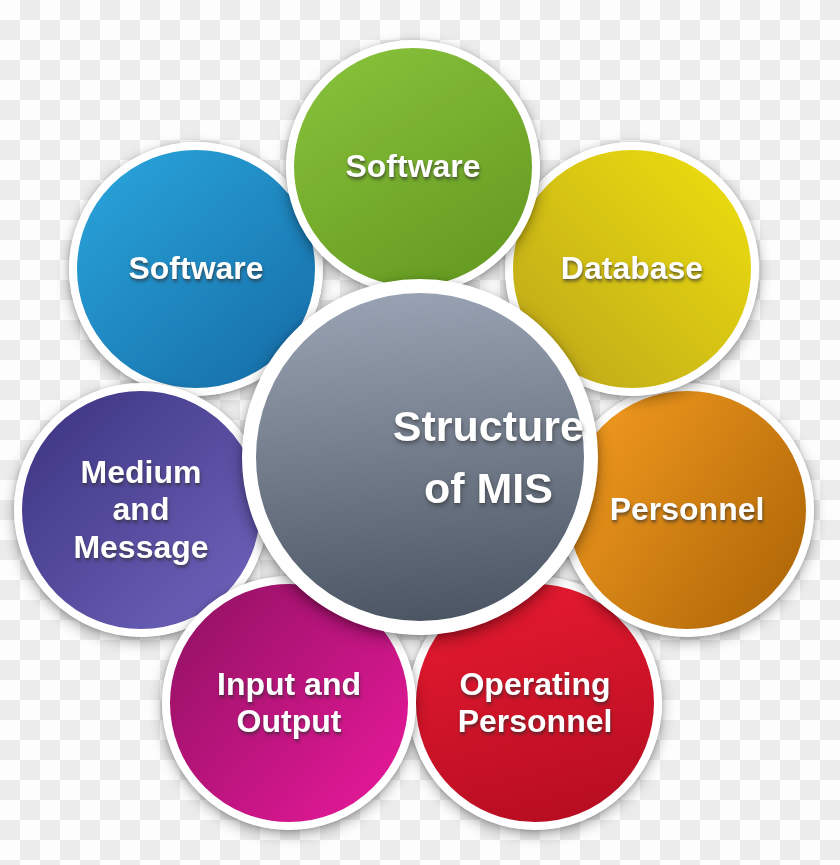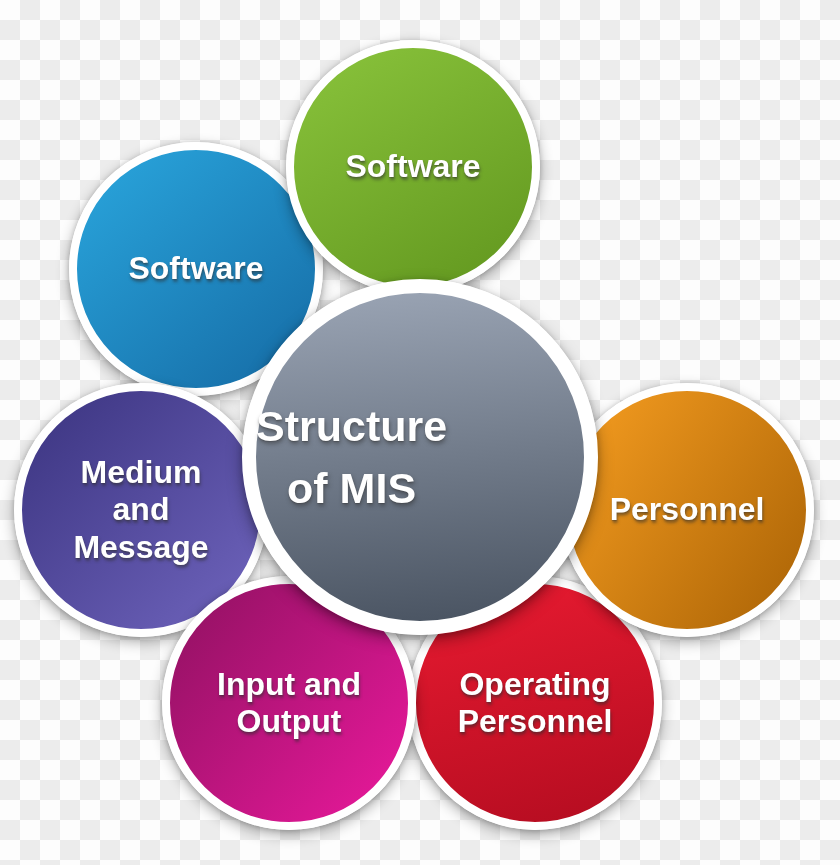--- a/index.html
+++ b/index.html
@@ -52,21 +52,21 @@
     position: absolute;
     left: 242px;
     top: 279px;
     width: 356px;
     height: 356px;
     border: 14px solid var(--ring, #ffffff);
     border-radius: 50%;
     z-index: 8;
     display: flex;
     align-items: center;
-    justify-content: flex-start;
+    justify-content: flex-end;
     text-align: center;
     box-shadow: 0 6px 16px rgba(0,0,0,0.35), 0 2px 6px rgba(0,0,0,0.2);
   }
 
   .center-label {
     color: #ffffff;
     font-weight: 700;
     font-size: 43px;
     line-height: 1.45;
     white-space: pre-line;
@@ -75,20 +75,23 @@
 </style>
 </head>
 <body>
 
 <div class="stage">
 
   <div class="petal p-software" style="background: linear-gradient(150deg, rgb(138, 196, 60) 0%, rgb(97, 150, 30) 100%);">
     <span class="label">Software</span>
   </div>
 
+  <div class="petal p-database" style="background: linear-gradient(225deg, rgb(239, 225, 13) 0%, rgb(187, 164, 27) 100%);">
+    <span class="label">Database</span>
+  </div>
 
   <div class="petal p-procedure" style="background: linear-gradient(125deg, rgb(247, 158, 33) 0%, rgb(169, 98, 5) 100%);">
     <span class="label">Personnel</span>
   </div>
 
   <div class="petal p-operating" style="background: linear-gradient(165deg, rgb(233, 27, 49) 0%, rgb(179, 12, 32) 100%);">
     <span class="label">Operating
 Personnel</span>
   </div>
 

